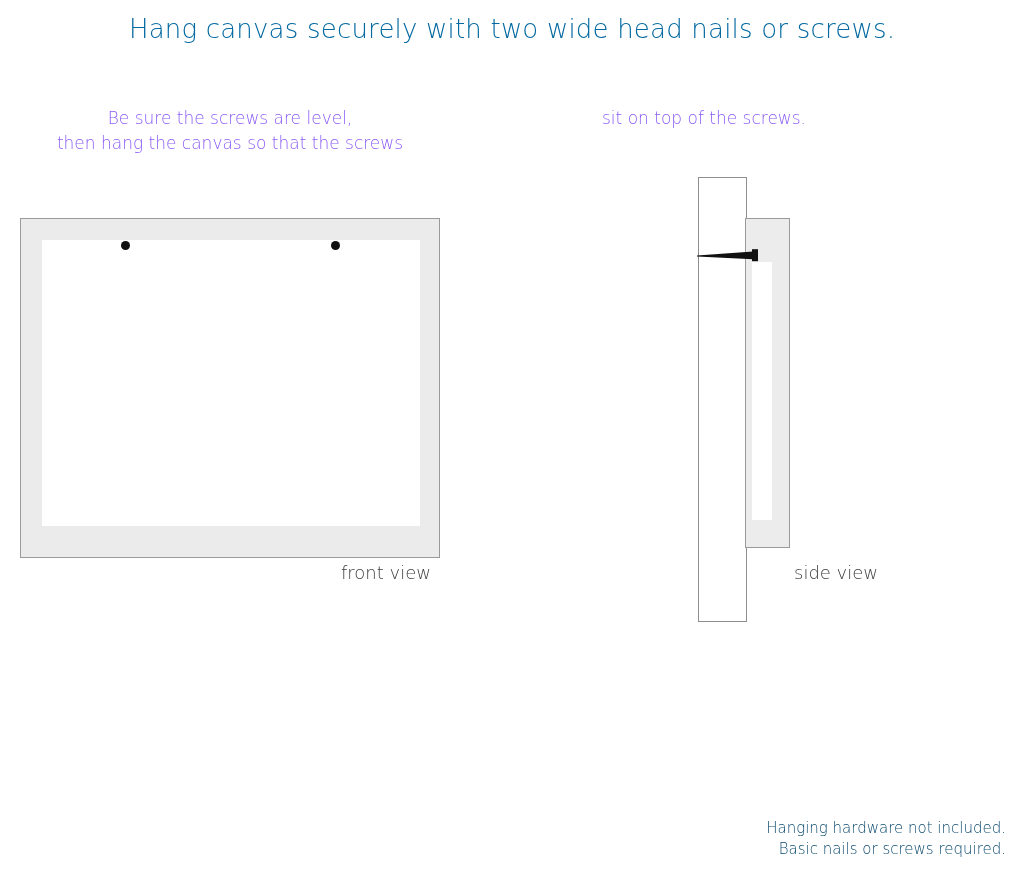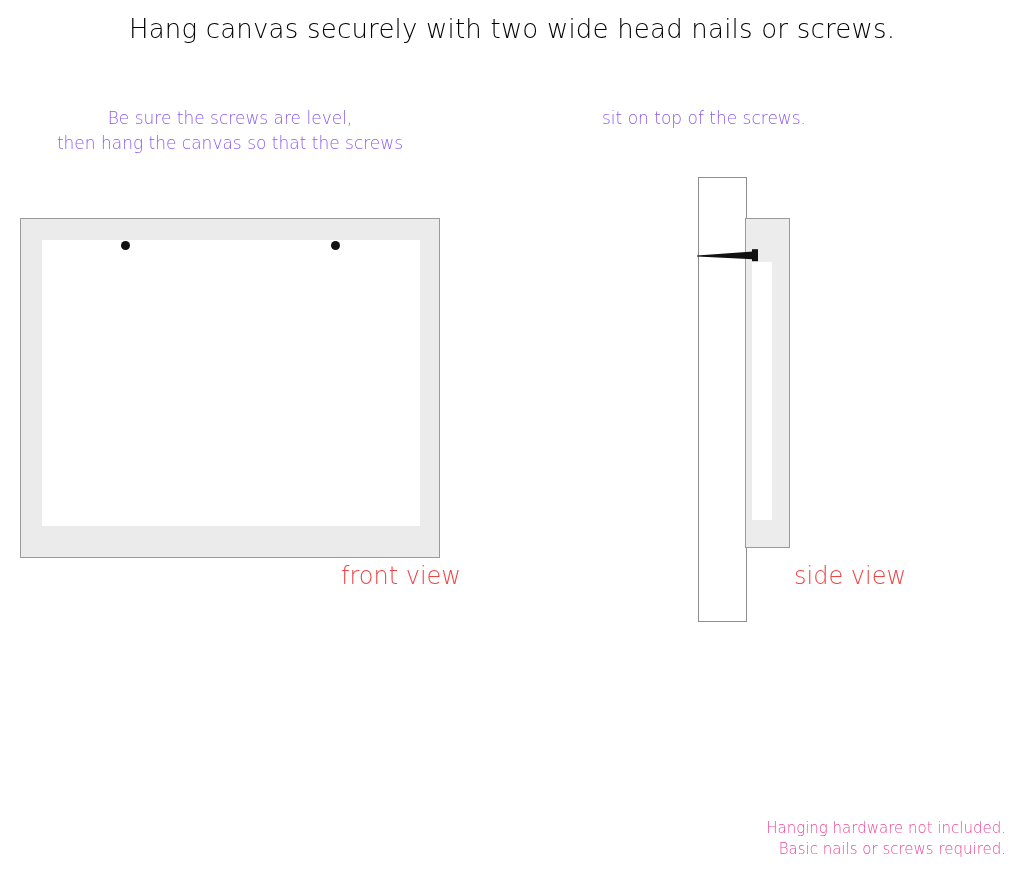--- a/index.html
+++ b/index.html
@@ -19,21 +19,21 @@
   
   .title {
     position: absolute;
     left: 0;
     top: 14px;
     width: 100%;
     text-align: center;
     font-size: 26px;
     font-weight: 300;
     letter-spacing: 0.2px;
-    color: #000000;
+    color: #0369a1;
     white-space: nowrap;
   }
 
   
   .caption {
     position: absolute;
     text-align: center;
     font-size: 17px;
     font-weight: 300;
     line-height: 25px;
@@ -113,38 +113,38 @@
     position: absolute;
     left: 697px;
     top: 245px;
     width: 64px;
     height: 20px;
   }
 
   
   .view-label {
     position: absolute;
-    font-size: 24px;
+    font-size: 18px;
     font-weight: 300;
-    color: #ef4444;
+    color: #404040;
     white-space: nowrap;
   }
   .label-front { left: 341px; top: 562px; }
   .label-side  { left: 758px; top: 562px; margin-left: 36px; }
 
   
   .footnote {
     position: absolute;
     right: 18px;
     top: 818px;
     text-align: right;
     font-size: 15px;
     font-weight: 300;
     line-height: 21px;
-    color: #ec4899;
+    color: #0c4a6e;
   }
   .footnote div { white-space: nowrap; }
 </style>
 </head>
 <body>
 
 <div class="title">Hang canvas securely with two wide head nails or screws.</div>
 
 <div class="caption caption-left">
   <div>Be sure the screws are level,</div>

